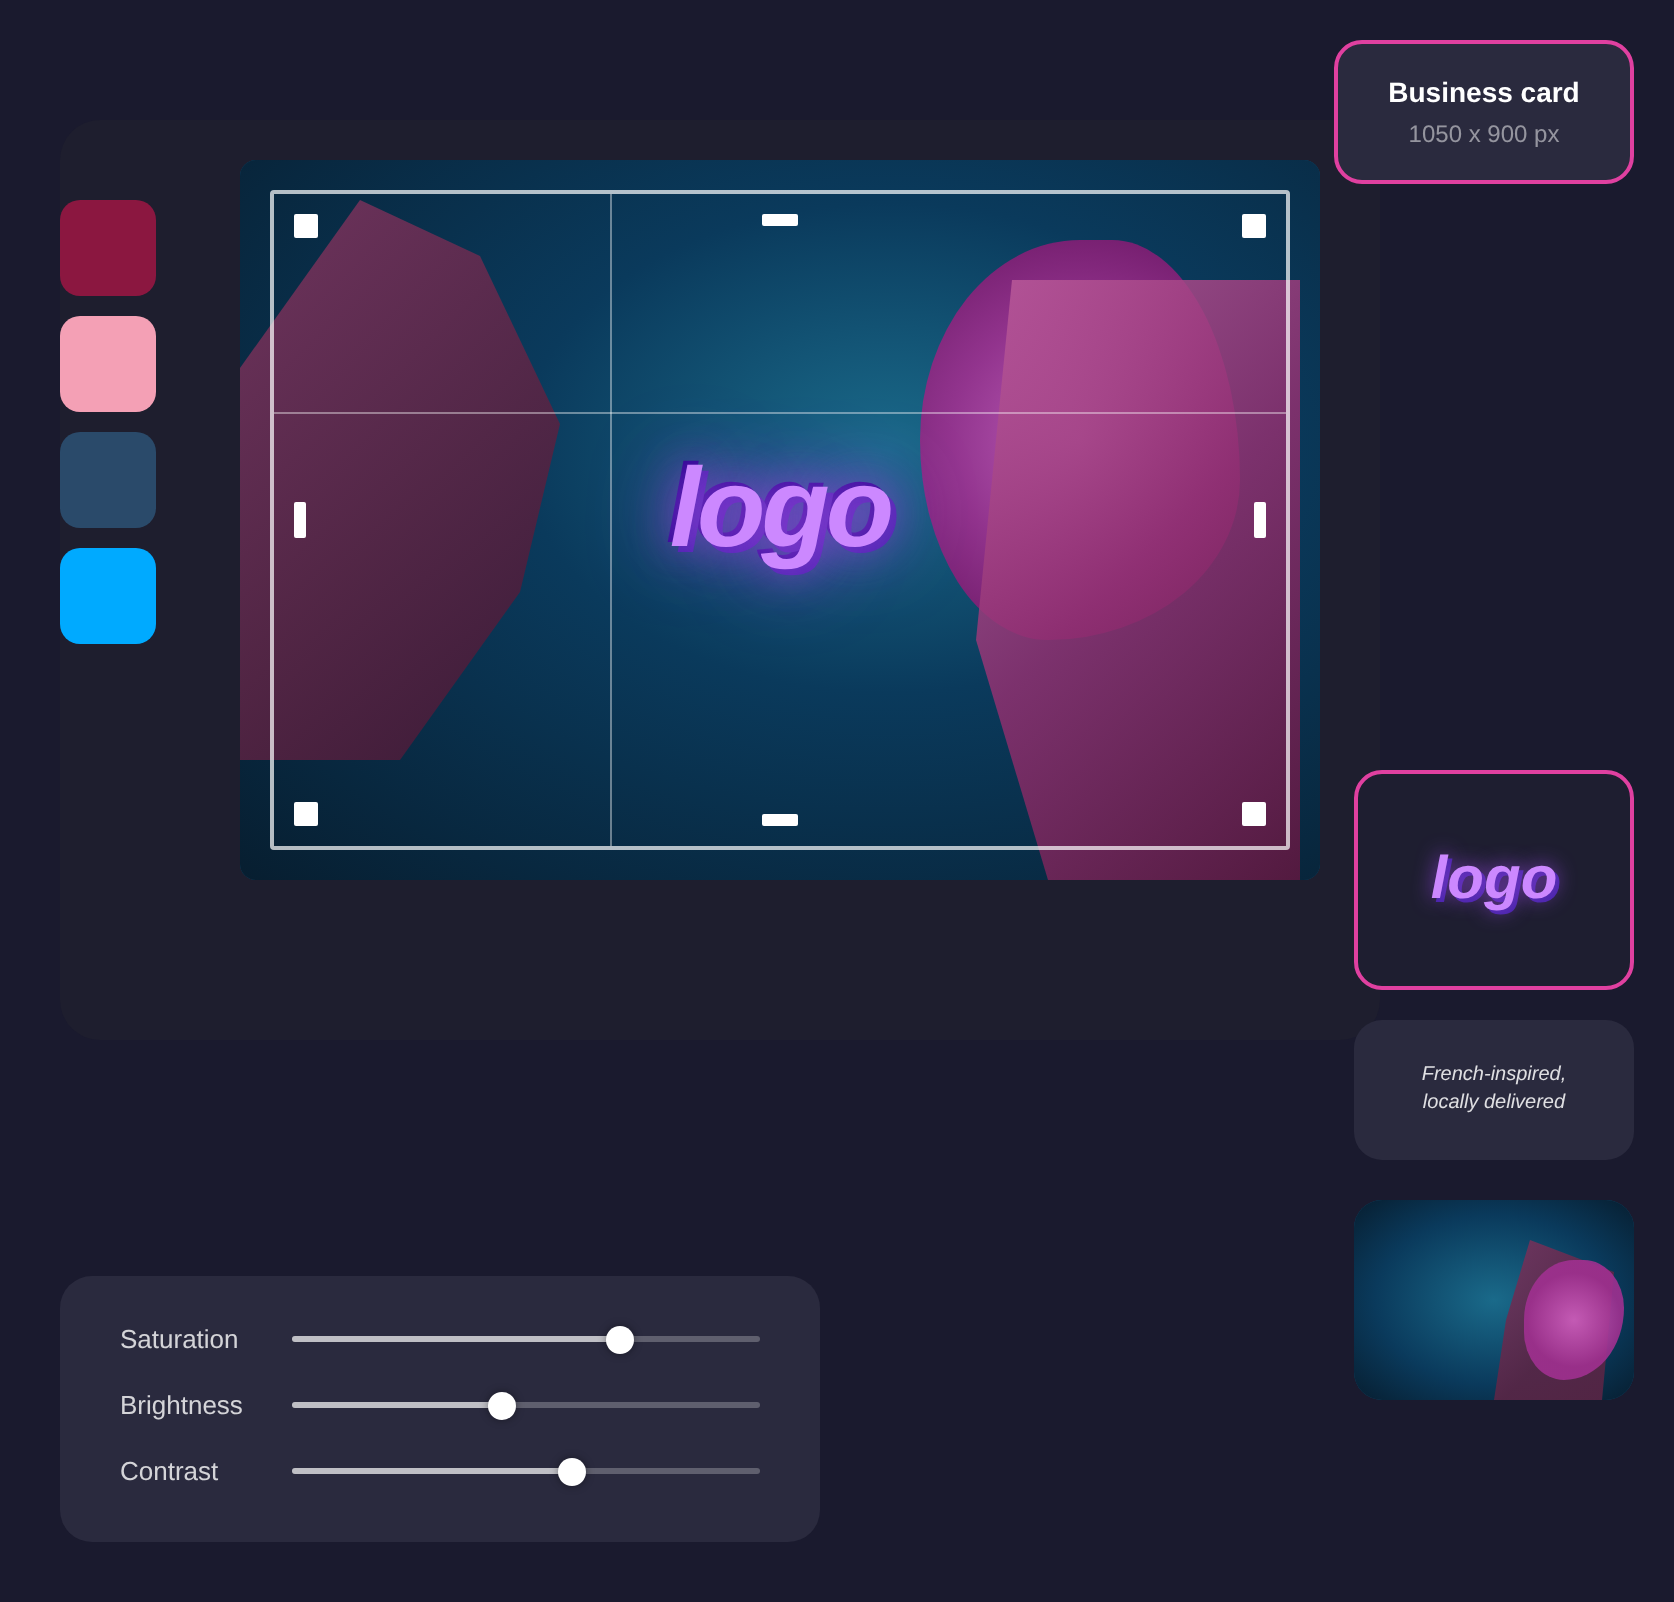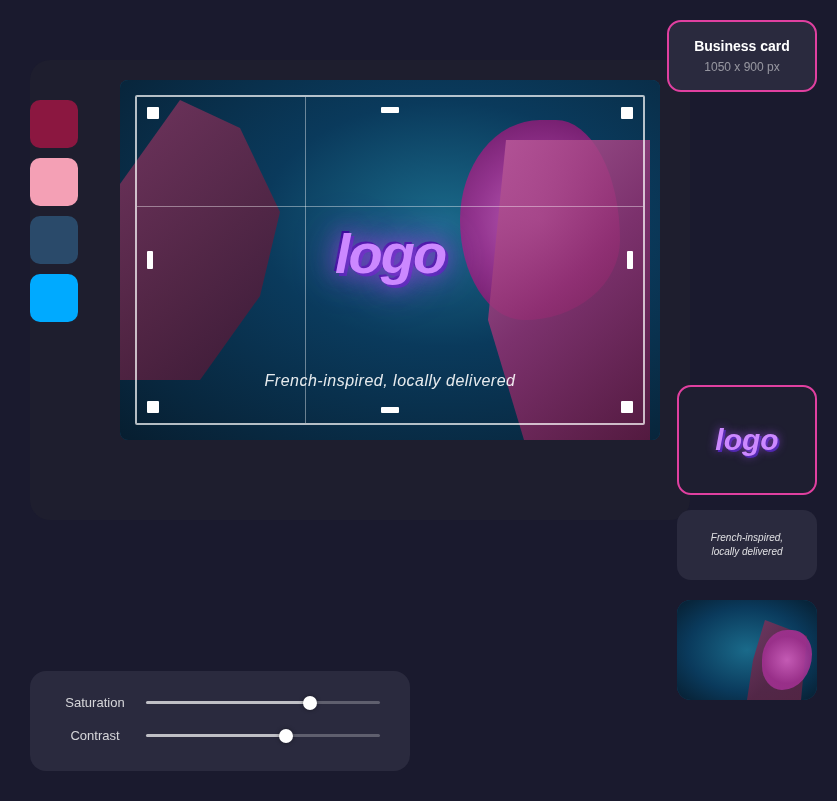--- a/index.html
+++ b/index.html
@@ -189,21 +189,20 @@
     
     .adjustments-panel {
       position: absolute;
       bottom: 30px;
       left: 30px;
       width: 380px;
       background: #2a2a3e;
       border-radius: 16px;
       padding: 24px 30px;
       z-index: 10;
-      text-align: center;
     }
 
     .slider-row {
       display: flex;
       align-items: center;
       margin-bottom: 18px;
       gap: 16px;
     }
 
     .slider-row:last-child {
@@ -391,35 +390,41 @@
         <div class="corner-handle corner-tl"></div>
         <div class="corner-handle corner-tr"></div>
         <div class="corner-handle corner-bl"></div>
         <div class="corner-handle corner-br"></div>
         <div class="edge-handle edge-t"></div>
         <div class="edge-handle edge-b"></div>
         <div class="edge-handle edge-l"></div>
         <div class="edge-handle edge-r"></div>
       </div>
 
-      <div class="tagline">French-inspired, locally delivered</div>
     </div>
   </div>
 </div>
 
 <div class="adjustments-panel">
 
   <div class="slider-row">
     <span class="slider-label">Saturation</span>
     <div class="slider-track">
       <div class="slider-fill" style="width: 70%;"></div>
       <div class="slider-thumb" style="left: 70%;"></div>
     </div>
   </div>
 
+  <div class="slider-row">
+    <span class="slider-label">Brightness</span>
+    <div class="slider-track">
+      <div class="slider-fill" style="width: 45%;"></div>
+      <div class="slider-thumb" style="left: 45%;"></div>
+    </div>
+  </div>
 
   <div class="slider-row">
     <span class="slider-label">Contrast</span>
     <div class="slider-track">
       <div class="slider-fill" style="width: 60%;"></div>
       <div class="slider-thumb" style="left: 60%;"></div>
     </div>
   </div>
 </div>
 

